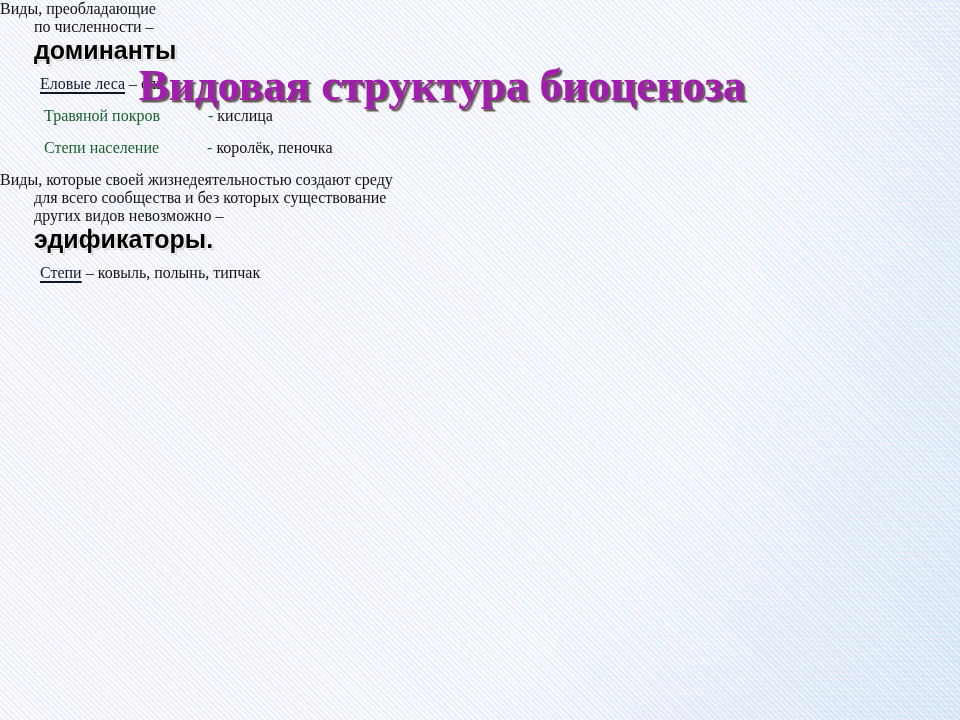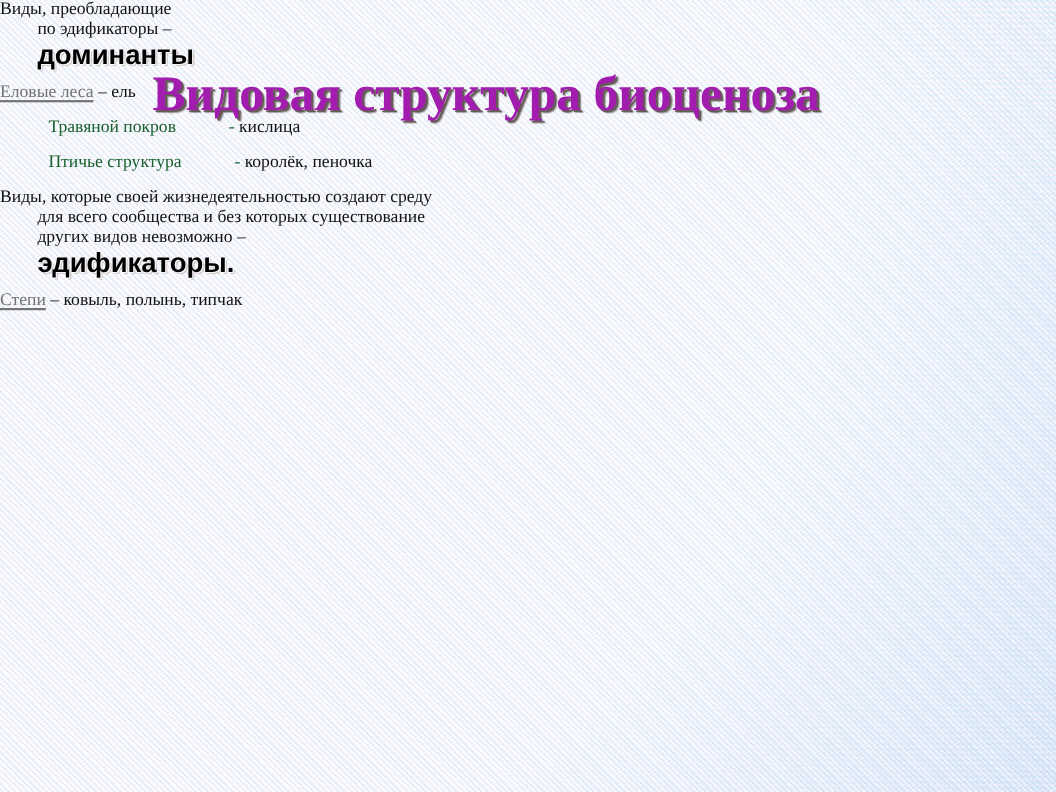--- a/index.html
+++ b/index.html
@@ -139,24 +139,25 @@
     color: #000000;
     font-weight: 700;
     font-family: "Liberation Sans", "DejaVu Sans", sans-serif;
     font-size: 25px;
     text-shadow:
       1px 1px 0 rgba(255,255,255,0.85),
       2px 2px 0 rgba(150, 120, 110, 0.35);
   }
 
   .habitat {
-    color: #737373;
+    color: #0f172a;
     text-decoration: underline;
     text-decoration-thickness: 2px;
     text-underline-offset: 3px;
+    padding-left: 40px;
   }
 
   .habitat-plain {
     color: #18602c;
     text-decoration: none;
     padding-left: 44px;
   }
 
   .plain {
     color: #111111;
@@ -178,34 +179,34 @@
   <div id="slide-grain"></div>
 
   <div id="content">
 
     <div id="title">Видовая структура биоценоза</div>
 
     <div id="col-left">
 
       <p class="para tight">
         <span class="plain">Виды, преобладающие</span><br>
-        <span class="plain">по эдификаторы –</span><br>
+        <span class="plain">по численности –</span><br>
         <span class="term term-block">доминанты</span>
       </p>
 
       <p class="para">
         <span class="habitat">Еловые леса</span><span class="plain"> – </span><span class="plain">ель</span>
       </p>
 
       <p class="para">
         <span class="habitat-plain">Травяной покров</span><span class="habitat-plain"> - </span><span class="plain">кислица</span>
       </p>
 
       <p class="para">
-        <span class="habitat-plain">Птичье структура</span><span class="habitat-plain"> - </span><span class="plain">королёк, пеночка</span>
+        <span class="habitat-plain">Степи население</span><span class="habitat-plain"> - </span><span class="plain">королёк, пеночка</span>
       </p>
 
     </div>
 
     <div id="col-right">
 
       <p class="para tight">
         <span class="plain">Виды, которые своей жизнедеятельностью создают среду для всего сообщества и без которых существование других видов невозможно –</span>
         <span class="term term-block">эдификаторы.</span>
       </p>

